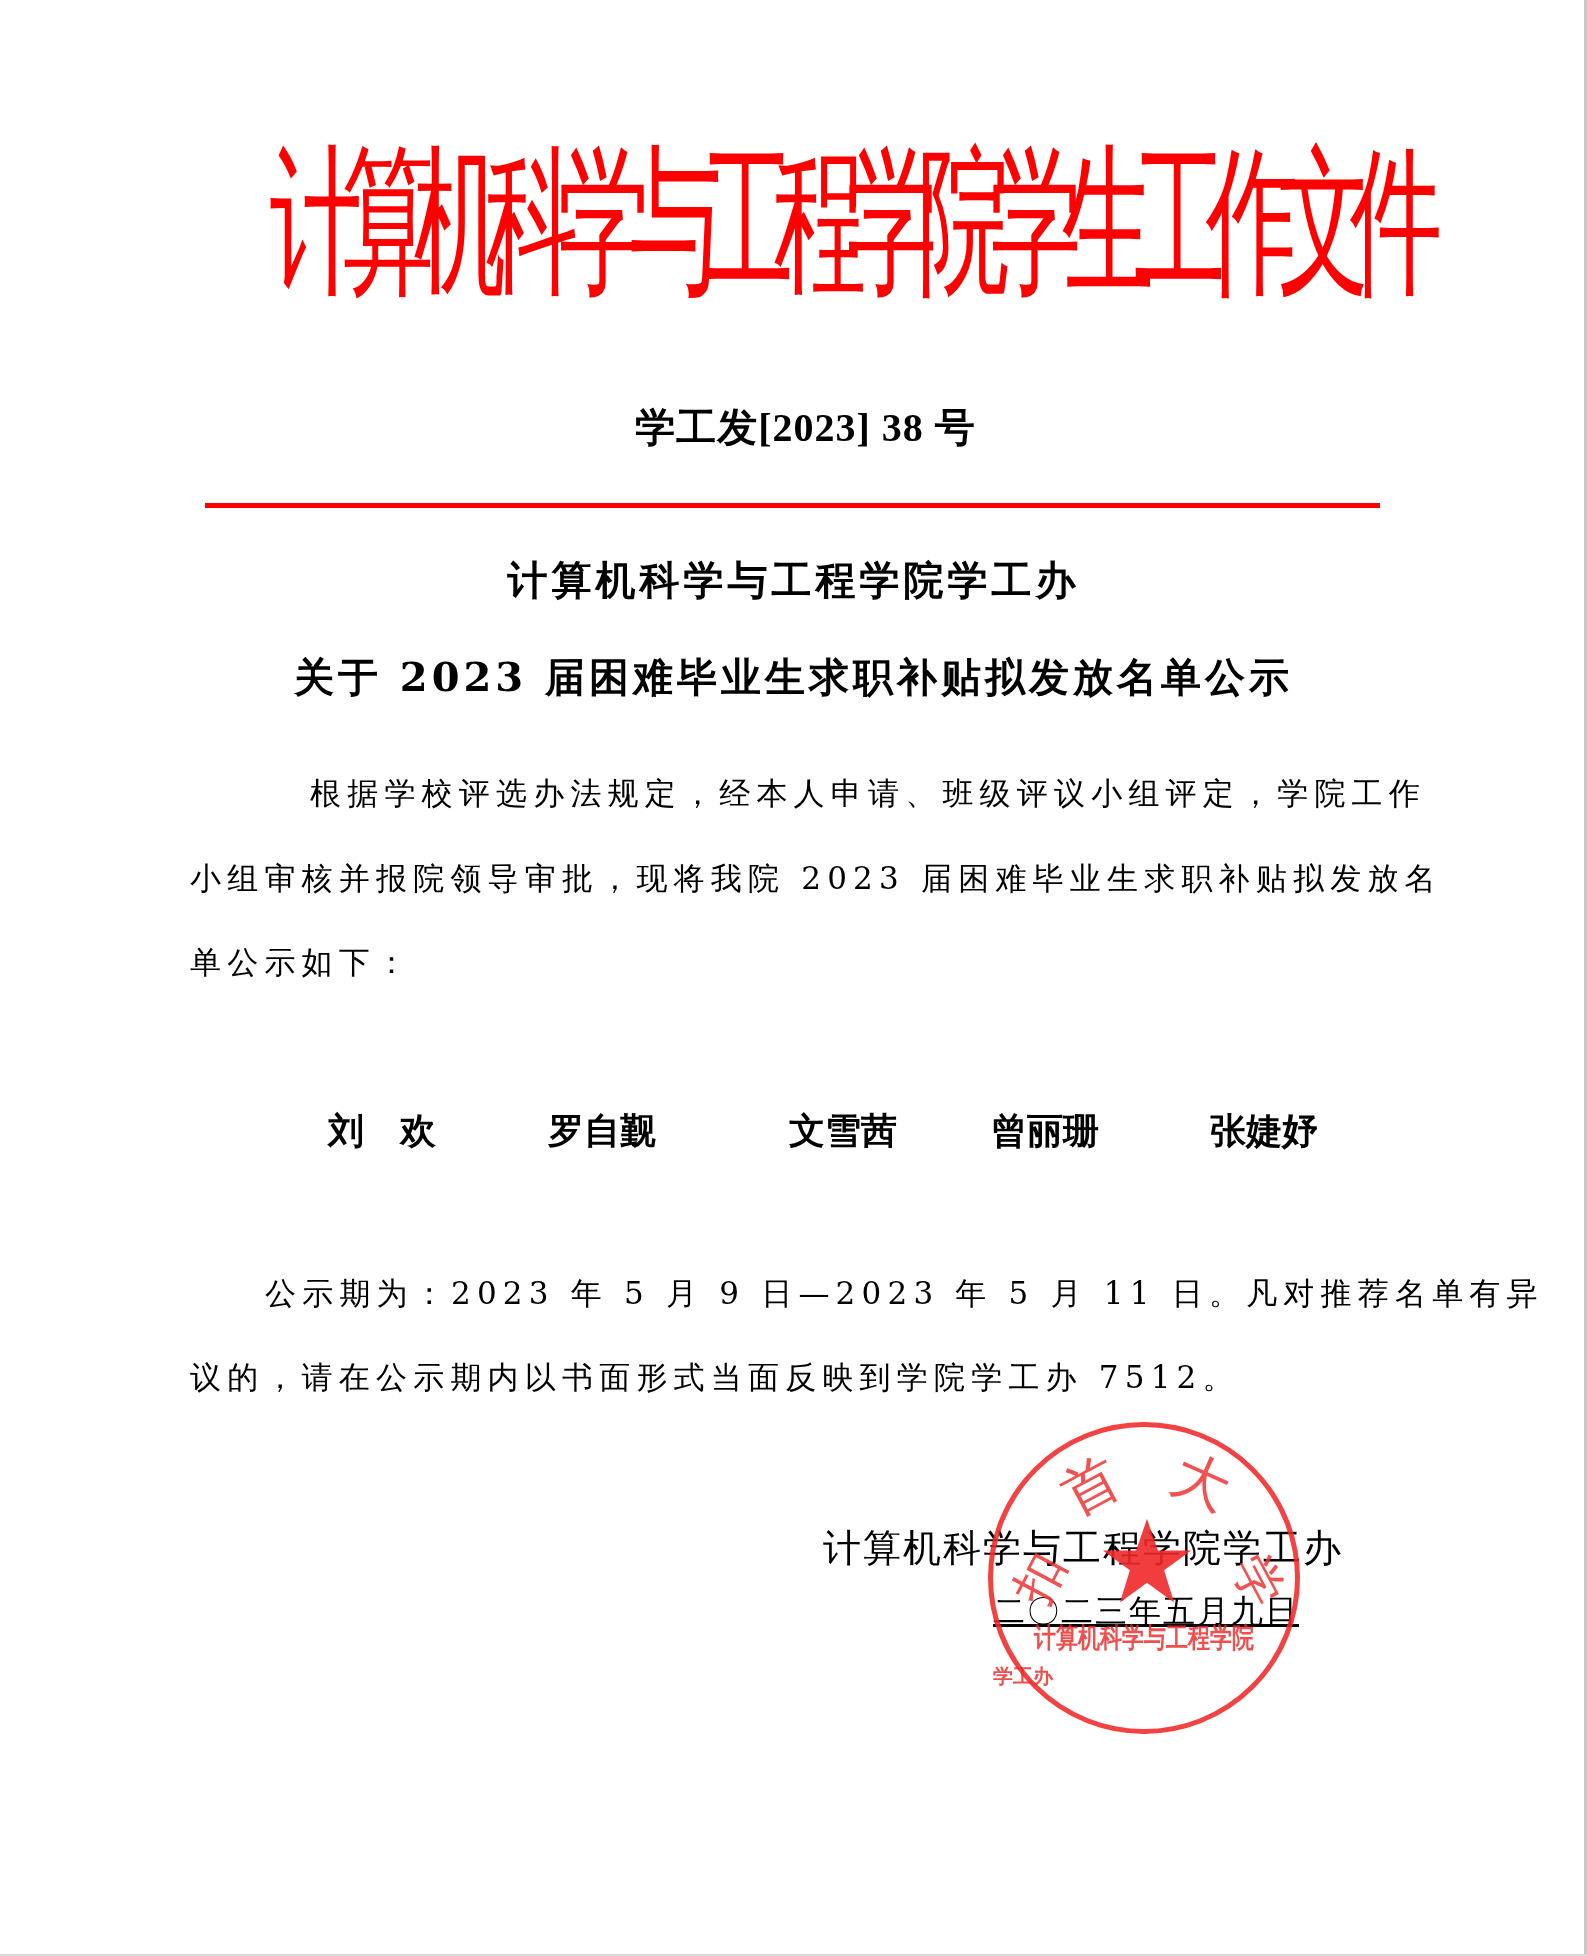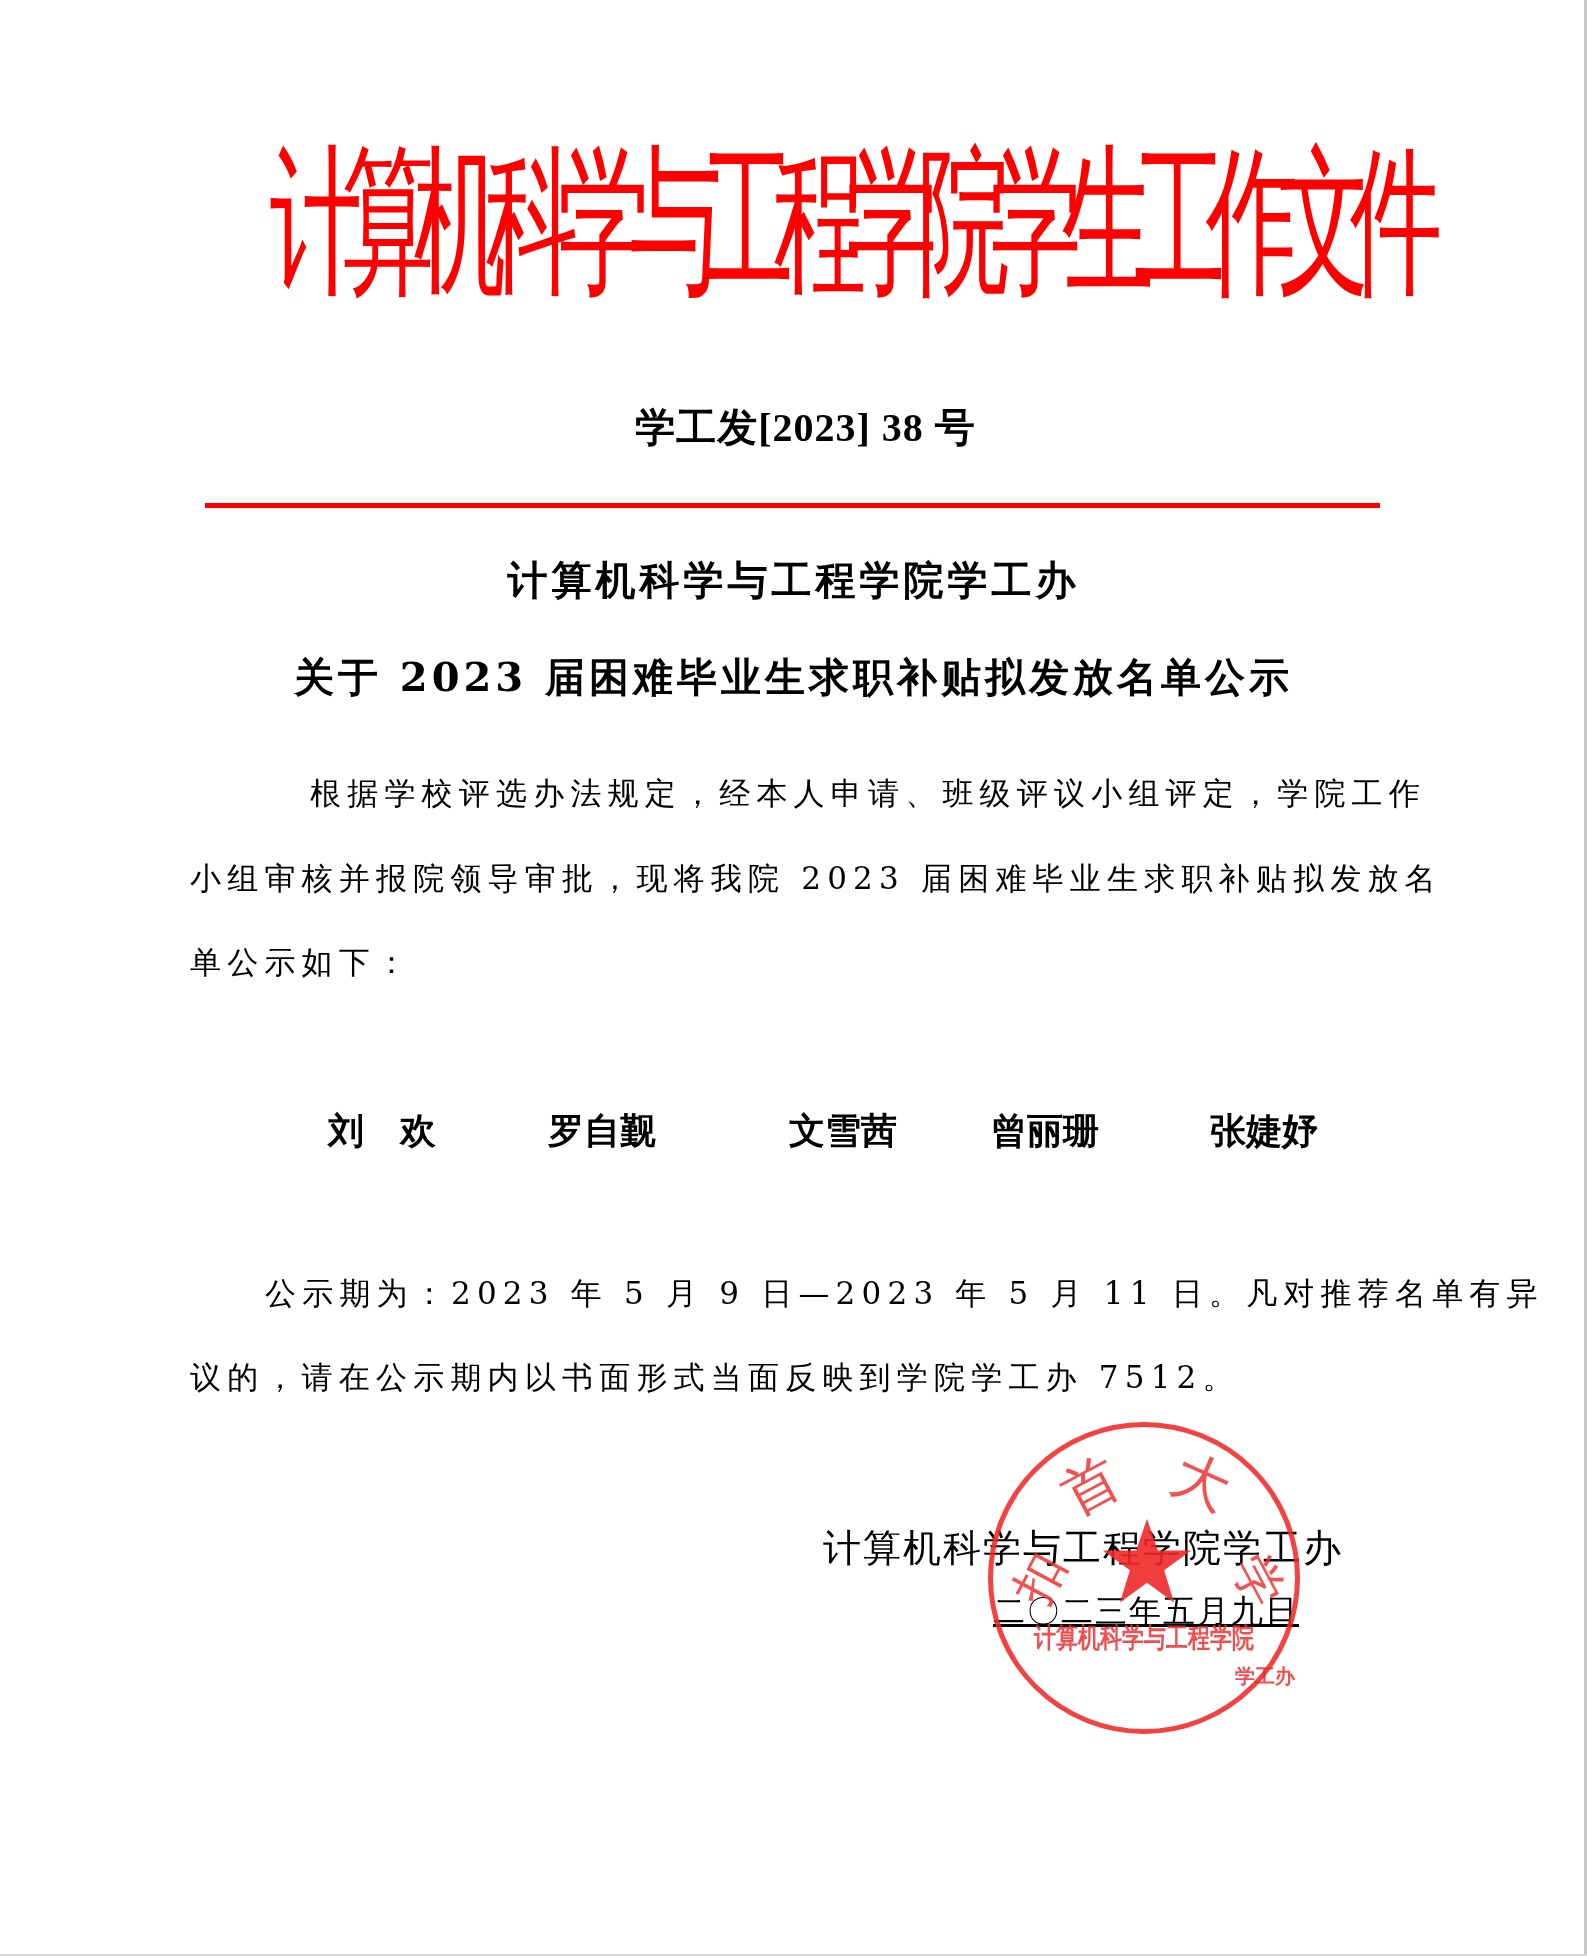--- a/index.html
+++ b/index.html
@@ -64,21 +64,21 @@
   .seal-c4 { left: 240px; top: 120px; transform: rotate(62deg); font-size: 50px; }
   .seal-star {
     position: absolute; left: 108px; top: 90px; width: 92px; height: 92px;
   }
   .seal-inner-1 {
     position: absolute; left: 0; width: 302px; top: 196px; text-align: center;
     color: rgba(235, 40, 40, 0.82); font-size: 22px; font-weight: bold; font-family: "DejaVu Sans", sans-serif;
     transform: scaleY(1.25);
   }
   .seal-inner-2 {
-    position: absolute; left: 0; width: 302px; top: 236px; text-align: right;
+    position: absolute; left: 0; width: 302px; top: 236px; text-align: left;
     color: rgba(235, 40, 40, 0.82); font-size: 20px; font-weight: bold; font-family: "DejaVu Sans", sans-serif;
   }
 
   .signature {
     position: absolute; left: 823px; top: 1523px; font-size: 38px; letter-spacing: 2px; white-space: nowrap;
     font-family: "DejaVu Sans", sans-serif; font-weight: normal;
   }
   .sig-date {
     position: absolute; left: 993px; top: 1590px; font-size: 32px; letter-spacing: 2px; white-space: nowrap;
     font-family: "DejaVu Sans", sans-serif;

